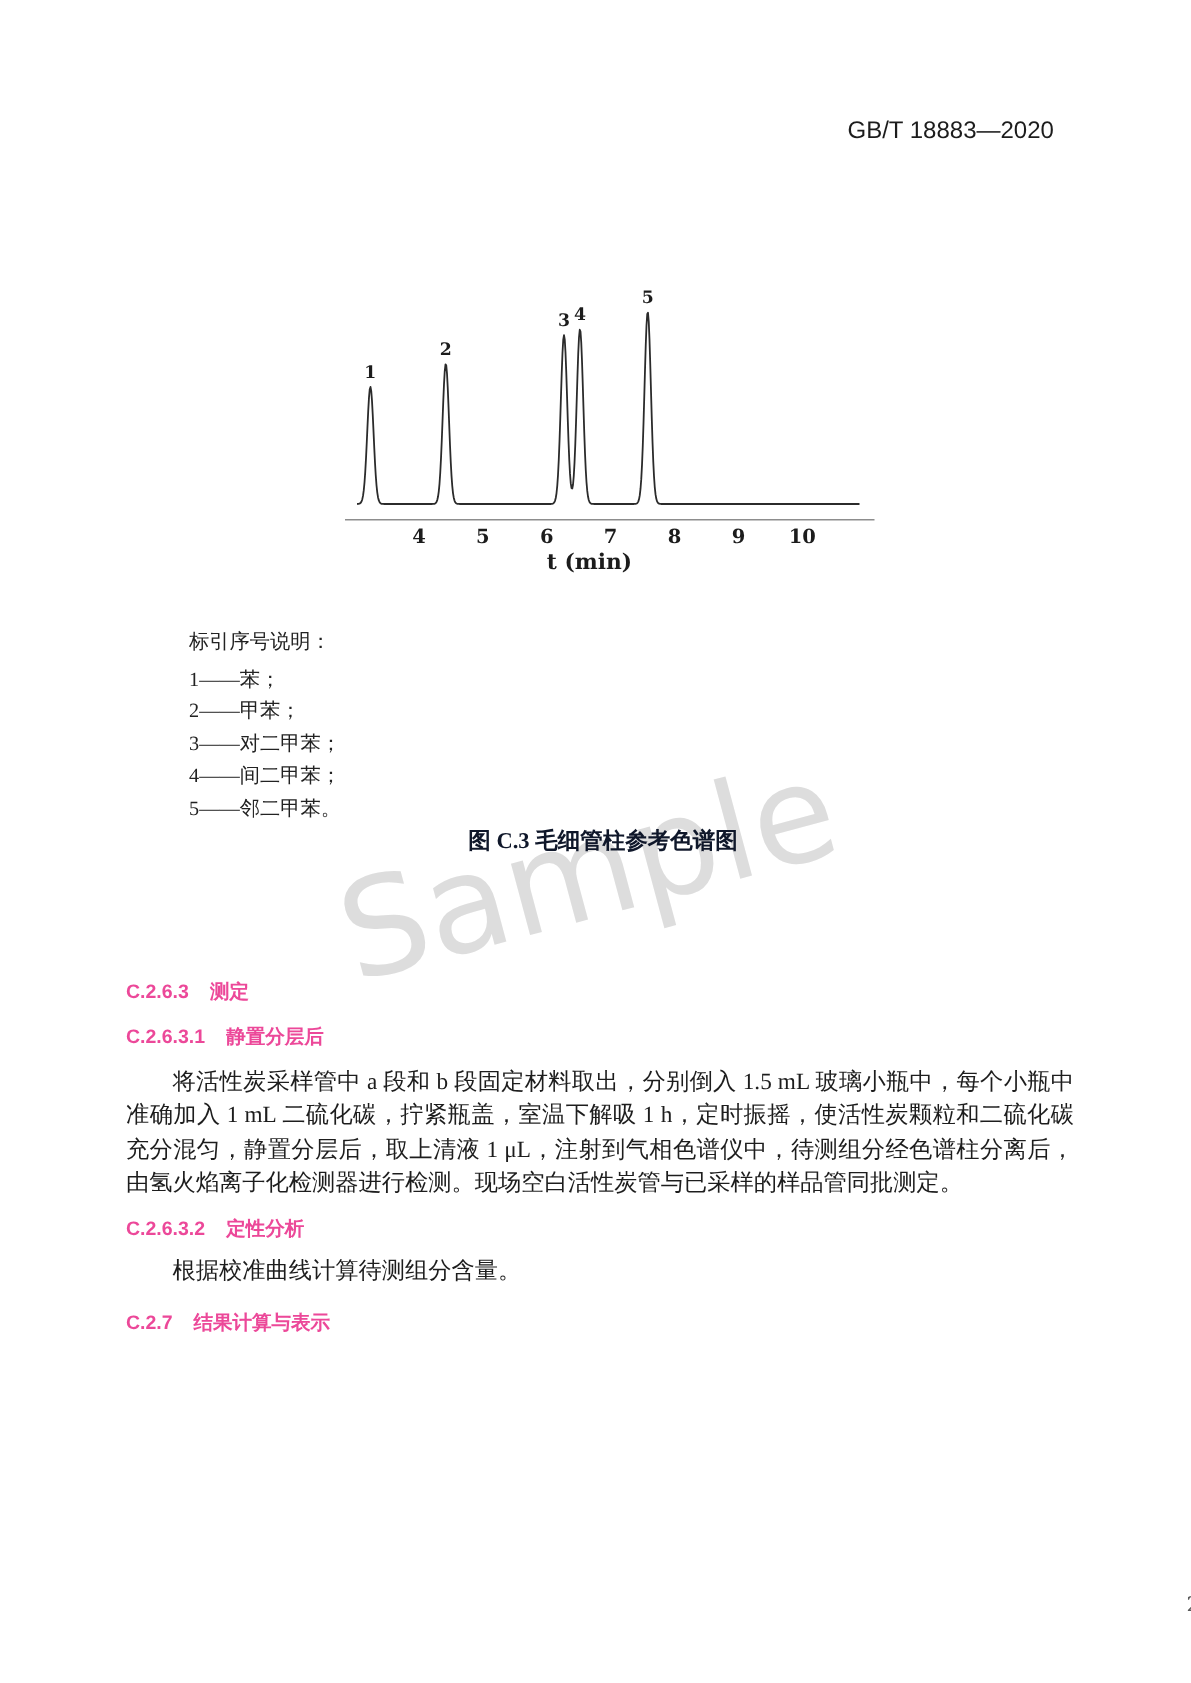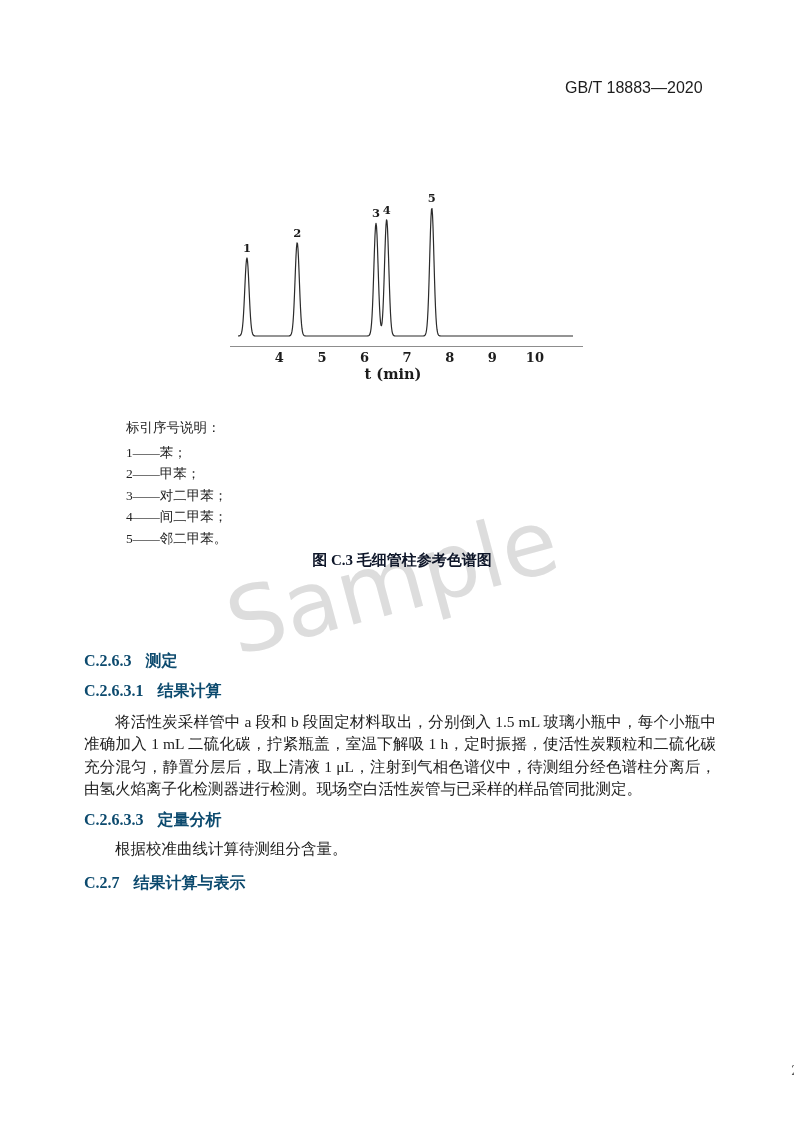--- a/index.html
+++ b/index.html
@@ -33,22 +33,22 @@
   }
   .legend .legend-title{margin-bottom:3px;}
   
   .caption{
     position:absolute;left:86px;top:531px;width:632px;text-align:center;z-index:2;
     font-family:Liberation Serif, serif;font-weight:bold;font-size:15px;color:#0f172a;
   }
   
   .body-text{position:absolute;left:84px;top:629px;width:632px;z-index:2;}
   .sec{
-    font-family:Liberation Serif, serif;font-weight:bold;font-size:16px;
-    line-height:20px;color:#0c4a6e;margin:0;
+    font-family:Liberation Sans, sans-serif;font-weight:bold;font-size:13px;
+    line-height:20px;color:#ec4899;margin:0;
   }
   .sec .num{margin-right:14px;}
   .para{
     font-family:"Liberation Serif",serif;font-size:15.5px;line-height:22.4px;
     color:#1d1d1d;margin:0;text-align:justify;text-indent:2em;
   }
   .mt2{margin-top:2px;} .mt7{margin-top:7px;} .mt8{margin-top:8px;}
   .mt9{margin-top:9px;} .mt10{margin-top:10px;} .mt11{margin-top:11px;}
   .mt13{margin-top:13px;}
   
@@ -95,25 +95,25 @@
     <div>5——邻二甲苯。</div>
   </div>
 
   <div class="caption">图 C.3 毛细管柱参考色谱图</div>
 
   <div class="body-text">
     <div class="sec mt2">
       <span class="num">C.2.6.3</span><span>测定</span>
     </div>
     <div class="sec mt10">
-      <span class="num">C.2.6.3.1</span><span>结果计算</span>
+      <span class="num">C.2.6.3.1</span><span>静置分层后</span>
     </div>
     <p class="para mt10">将活性炭采样管中 a 段和 b 段固定材料取出，分别倒入 1.5 mL 玻璃小瓶中，每个小瓶中准确加入 1 mL 二硫化碳，拧紧瓶盖，室温下解吸 1 h，定时振摇，使活性炭颗粒和二硫化碳充分混匀，静置分层后，取上清液 1 μL，注射到气相色谱仪中，待测组分经色谱柱分离后，由氢火焰离子化检测器进行检测。现场空白活性炭管与已采样的样品管同批测定。</p>
-    <div class="sec mt9">
-      <span class="num">C.2.6.3.3</span><span>定量分析</span>
+    <div class="sec mt8">
+      <span class="num">C.2.6.3.2</span><span>定性分析</span>
     </div>
     <p class="para mt8">根据校准曲线计算待测组分含量。</p>
     <div class="sec mt13">
       <span class="num">C.2.7</span><span>结果计算与表示</span>
     </div>
   </div>
 
   <div class="page-num">20</div>
 
 </div>

